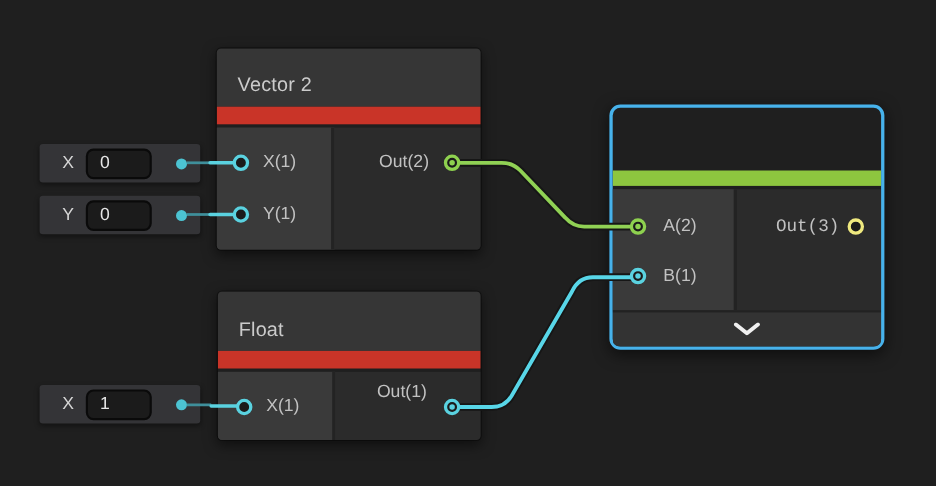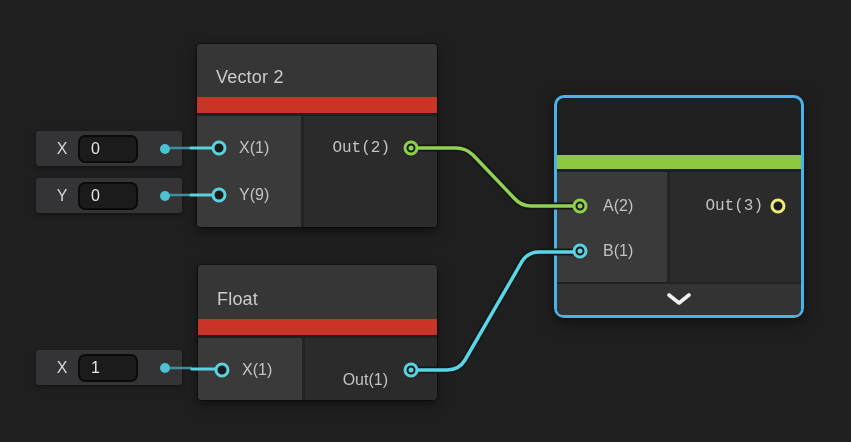--- a/index.html
+++ b/index.html
@@ -44,40 +44,40 @@
         <span class="node-title">Vector 2</span>
       </div>
       <div class="accent-bar" style="top: 53px; height: 16px; background: rgb(201, 52, 40);"></div>
       <div class="node-body" style="top:72px;bottom:0;">
         <div class="input-col" style="width:107px;"></div>
       </div>
     </div>
     <span class="port" style="left: 22px; top: 104px; border-color: rgb(90, 210, 224);"></span>
     <span class="port-label" style="left:42px;top:104px;">X(1)</span>
     <span class="port" style="left: 22px; top: 151px; border-color: rgb(90, 210, 224);"></span>
-    <span class="port-label" style="left:42px;top:151px;">Y(9)</span>
-    <span class="port-label right" style="left:193px;top:104px;font-family:Liberation Mono, monospace;">Out(2)</span>
+    <span class="port-label" style="left:42px;top:151px;">Y(1)</span>
+    <span class="port-label right" style="left:193px;top:104px;">Out(2)</span>
     <span class="port" style="left: 214px; top: 104px; border-color: rgb(142, 209, 79);">
       <span class="port-dot" style="background: rgb(142, 209, 79);"></span>
     </span>
   </div>
 
   <div class="node" style="left:198px;top:265px;width:239px;height:135px;">
     <div class="node-inner">
       <div class="node-header" style="height:54px;background:#363636;align-items:flex-end;">
         <span class="node-title">Float</span>
       </div>
       <div class="accent-bar" style="top: 54px; height: 16px; background: rgb(201, 52, 40);"></div>
       <div class="node-body" style="top:73px;bottom:0;">
         <div class="input-col" style="width:107px;"></div>
       </div>
     </div>
     <span class="port" style="left: 24px; top: 105px; border-color: rgb(90, 210, 224);"></span>
     <span class="port-label" style="left:44px;top:105px;">X(1)</span>
-    <span class="port-label right" style="left:190px;top:115px;">Out(1)</span>
+    <span class="port-label right" style="left:190px;top:92px;">Out(1)</span>
     <span class="port" style="left: 213px; top: 105px; border-color: rgb(90, 210, 224);">
       <span class="port-dot" style="background: rgb(90, 210, 224);"></span>
     </span>
   </div>
 
   <div class="node selected" style="left: 554px; top: 95px; width: 250px; height: 223px; border-color: rgb(71, 178, 235);">
     <div class="node-inner">
       <div class="accent-bar" style="top: 57px; height: 14px; background: rgb(141, 198, 63);"></div>
       <div class="node-body" style="top:74px;height:110px;">
         <div class="input-col" style="width:113px;"></div>

